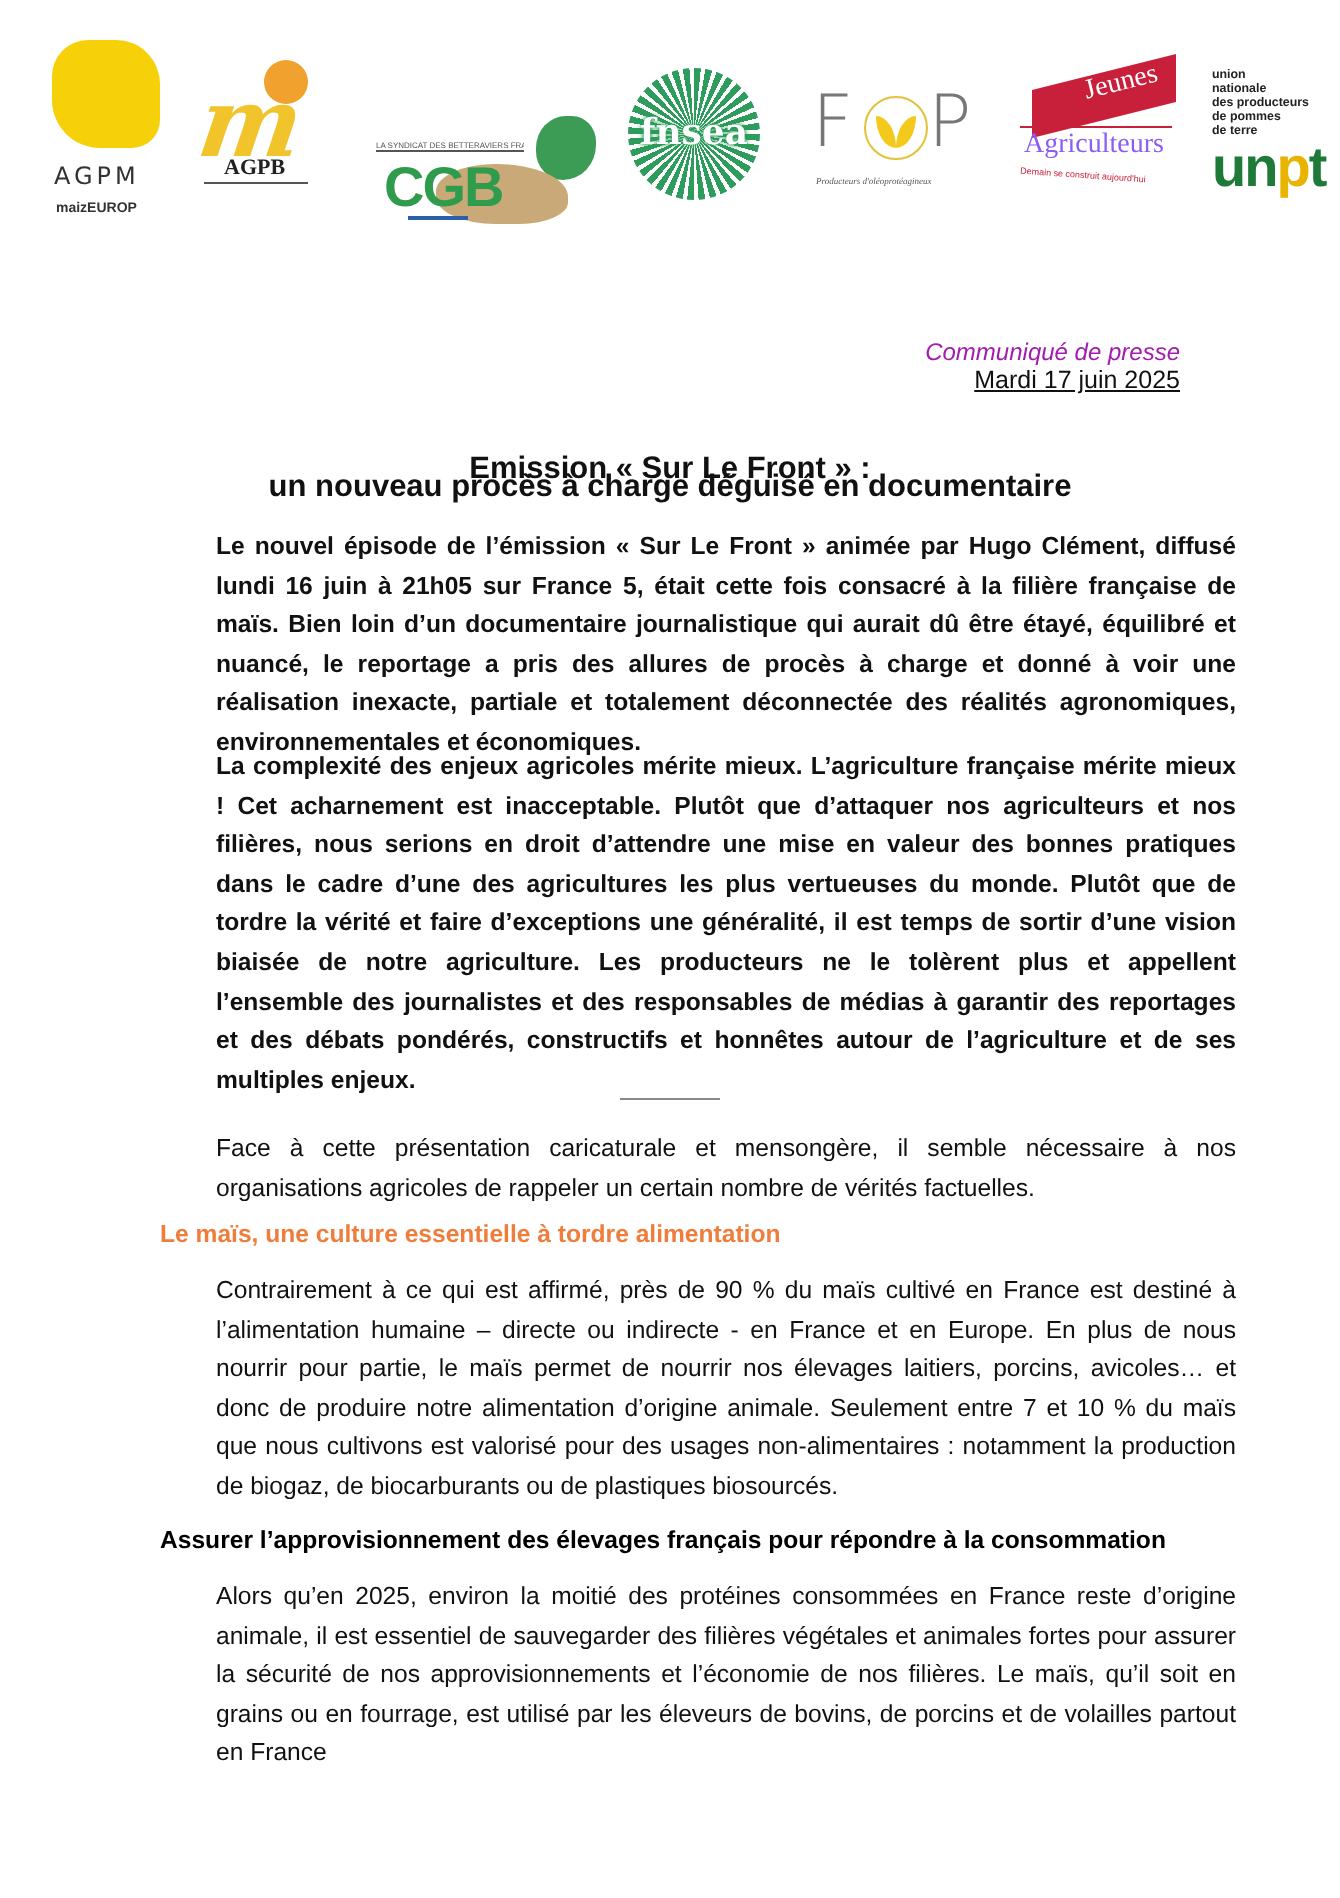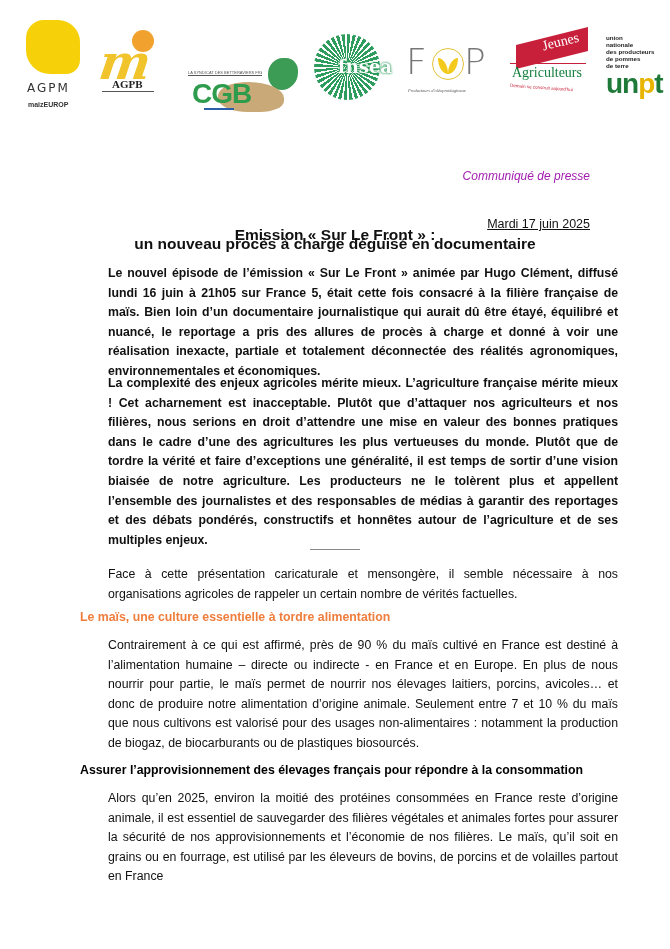--- a/index.html
+++ b/index.html
@@ -24,47 +24,47 @@
   
   .cgb { left: 188px; top: 56px; width: 110px; height: 60px; }
   .cgb .top { position: absolute; left: 0; top: 14px; font-size: 4px; color: #555; width: 74px; border-bottom: 1px solid #555; white-space: nowrap; overflow: hidden; }
   .cgb .beet { position: absolute; left: 30px; top: 26px; width: 66px; height: 30px; background: #c9a977; border-radius: 50% 60% 40% 50%; }
   .cgb .leaves { position: absolute; left: 80px; top: 2px; width: 30px; height: 32px; background: #3c9b55; border-radius: 50% 40% 55% 45%; }
   .cgb .txt { position: absolute; left: 4px; top: 22px; font-size: 28px; font-weight: bold; color: #2e9c4c; letter-spacing: -1px; }
   .cgb .line { position: absolute; left: 16px; top: 52px; width: 30px; height: 2px; background: #2b5fa8; }
 
   
   .fnsea { left: 314px; top: 34px; width: 66px; height: 66px; border-radius: 50%; background: repeating-conic-gradient(#2e9c5c 0deg 6deg, #ffffff 6deg 10deg); }
-  .fnsea .txt { position: absolute; left: 0; top: 22px; width: 66px; text-align: center; font-size: 18px; font-weight: bold; color: #ffffff; font-family: "DejaVu Serif", serif; text-shadow: 0 0 2px #2e9c5c, 0 0 3px #2e9c5c; margin-left: 18px; }
+  .fnsea .txt { position: absolute; left: 0; top: 22px; width: 66px; text-align: center; font-size: 18px; font-weight: bold; color: #ffffff; font-family: "DejaVu Serif", serif; text-shadow: 0 0 2px #2e9c5c, 0 0 3px #2e9c5c; }
 
   
   .fop { left: 404px; top: 44px; width: 86px; height: 56px; }
   .fop .f { position: absolute; left: 2px; top: 0; font-size: 36px; font-family: "DejaVu Sans", sans-serif; font-weight: 200; color: #777; line-height: 1; }
   .fop .o { position: absolute; left: 28px; top: 4px; width: 30px; height: 30px; border: 1px solid #e2c23a; border-radius: 50%; }
   .fop .leaf1 { position: absolute; left: 34px; top: 14px; width: 10px; height: 16px; background: #f3c91b; border-radius: 0 100% 0 100%; }
   .fop .leaf2 { position: absolute; left: 44px; top: 14px; width: 10px; height: 16px; background: #f3c91b; border-radius: 100% 0 100% 0; }
   .fop .p { position: absolute; left: 60px; top: 0; font-size: 36px; font-family: "DejaVu Sans", sans-serif; font-weight: 200; color: #777; line-height: 1; }
   .fop .sub { position: absolute; left: 4px; top: 44px; font-size: 4.5px; font-style: italic; color: #555; white-space: nowrap; font-family: "Liberation Serif", serif; }
 
   
   .ja { left: 506px; top: 30px; width: 84px; height: 70px; }
   .ja .banner { position: absolute; left: 10px; top: 6px; width: 72px; height: 24px; background: #c8203a; transform: skewY(-14deg); }
   .ja .jeunes { position: absolute; left: 36px; top: 4px; font-size: 14px; color: #fff; font-family: "Liberation Serif", serif; transform: rotate(-14deg); }
-  .ja .agri { position: absolute; left: 6px; top: 35px; font-size: 14px; color: #15803d; font-family: "Liberation Serif", serif; }
+  .ja .agri { position: absolute; left: 6px; top: 35px; font-size: 14px; color: #8b5cf6; font-family: "Liberation Serif", serif; }
   .ja .rule { position: absolute; left: 4px; top: 33px; width: 76px; border-top: 1px solid #c8203a; }
   .ja .sub { position: absolute; left: 4px; top: 55px; font-size: 4.5px; color: #c8203a; transform: rotate(4deg); white-space: nowrap; }
 
   
   .unpt { left: 606px; top: 34px; width: 60px; height: 70px; }
   .unpt .small { font-size: 6.2px; line-height: 7px; font-weight: bold; color: #222; white-space: pre; }
   .unpt .big { position: absolute; left: 0; top: 36px; font-size: 28px; font-weight: bold; color: #1f7a3a; letter-spacing: -1px; line-height: 1; }
   .unpt .big span.o { color: #e8b400; }
 
   .press { position: absolute; right: 80px; top: 169px; font-size: 12px; font-style: italic; color: #a21caf; }
-  .date { position: absolute; right: 80px; top: 183px; font-size: 12.5px; text-decoration: underline; color: #111; margin-top: 34px; }
+  .date { position: absolute; right: 80px; top: 183px; font-size: 12.5px; text-decoration: underline; color: #111; }
 
   .title { position: absolute; left: 60px; width: 550px; text-align: center; font-size: 15.5px; color: #111; }
   .title1 { top: 226px; font-weight: bold; }
   .title2 { top: 235px; font-weight: bold; }
 
   .para { position: absolute; left: 80px; width: 510px; font-size: 12.3px; line-height: 19.6px; text-align: justify; color: #111; margin-left: 28px; }
   .bold { font-weight: bold; }
   .p1 { top: 264px; }
   .p2 { top: 374px; }
 

